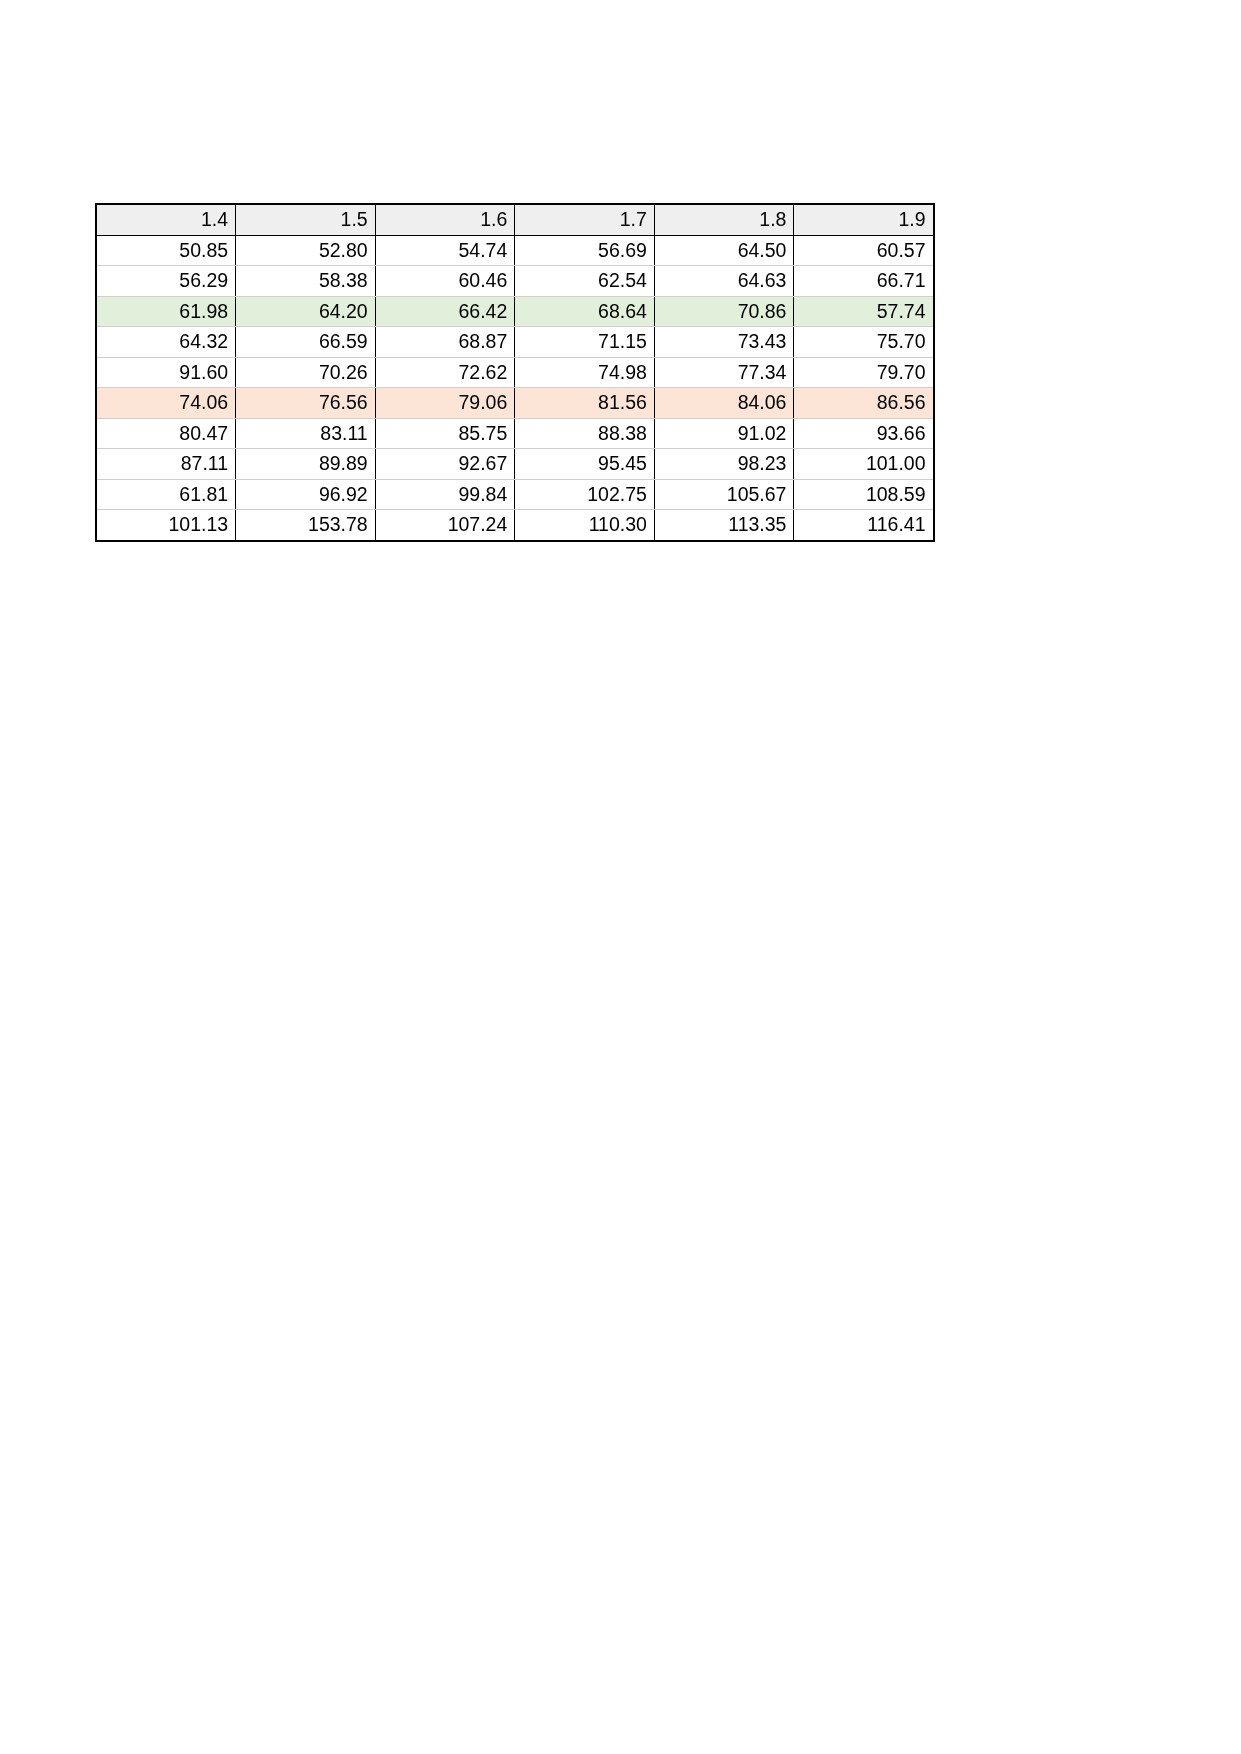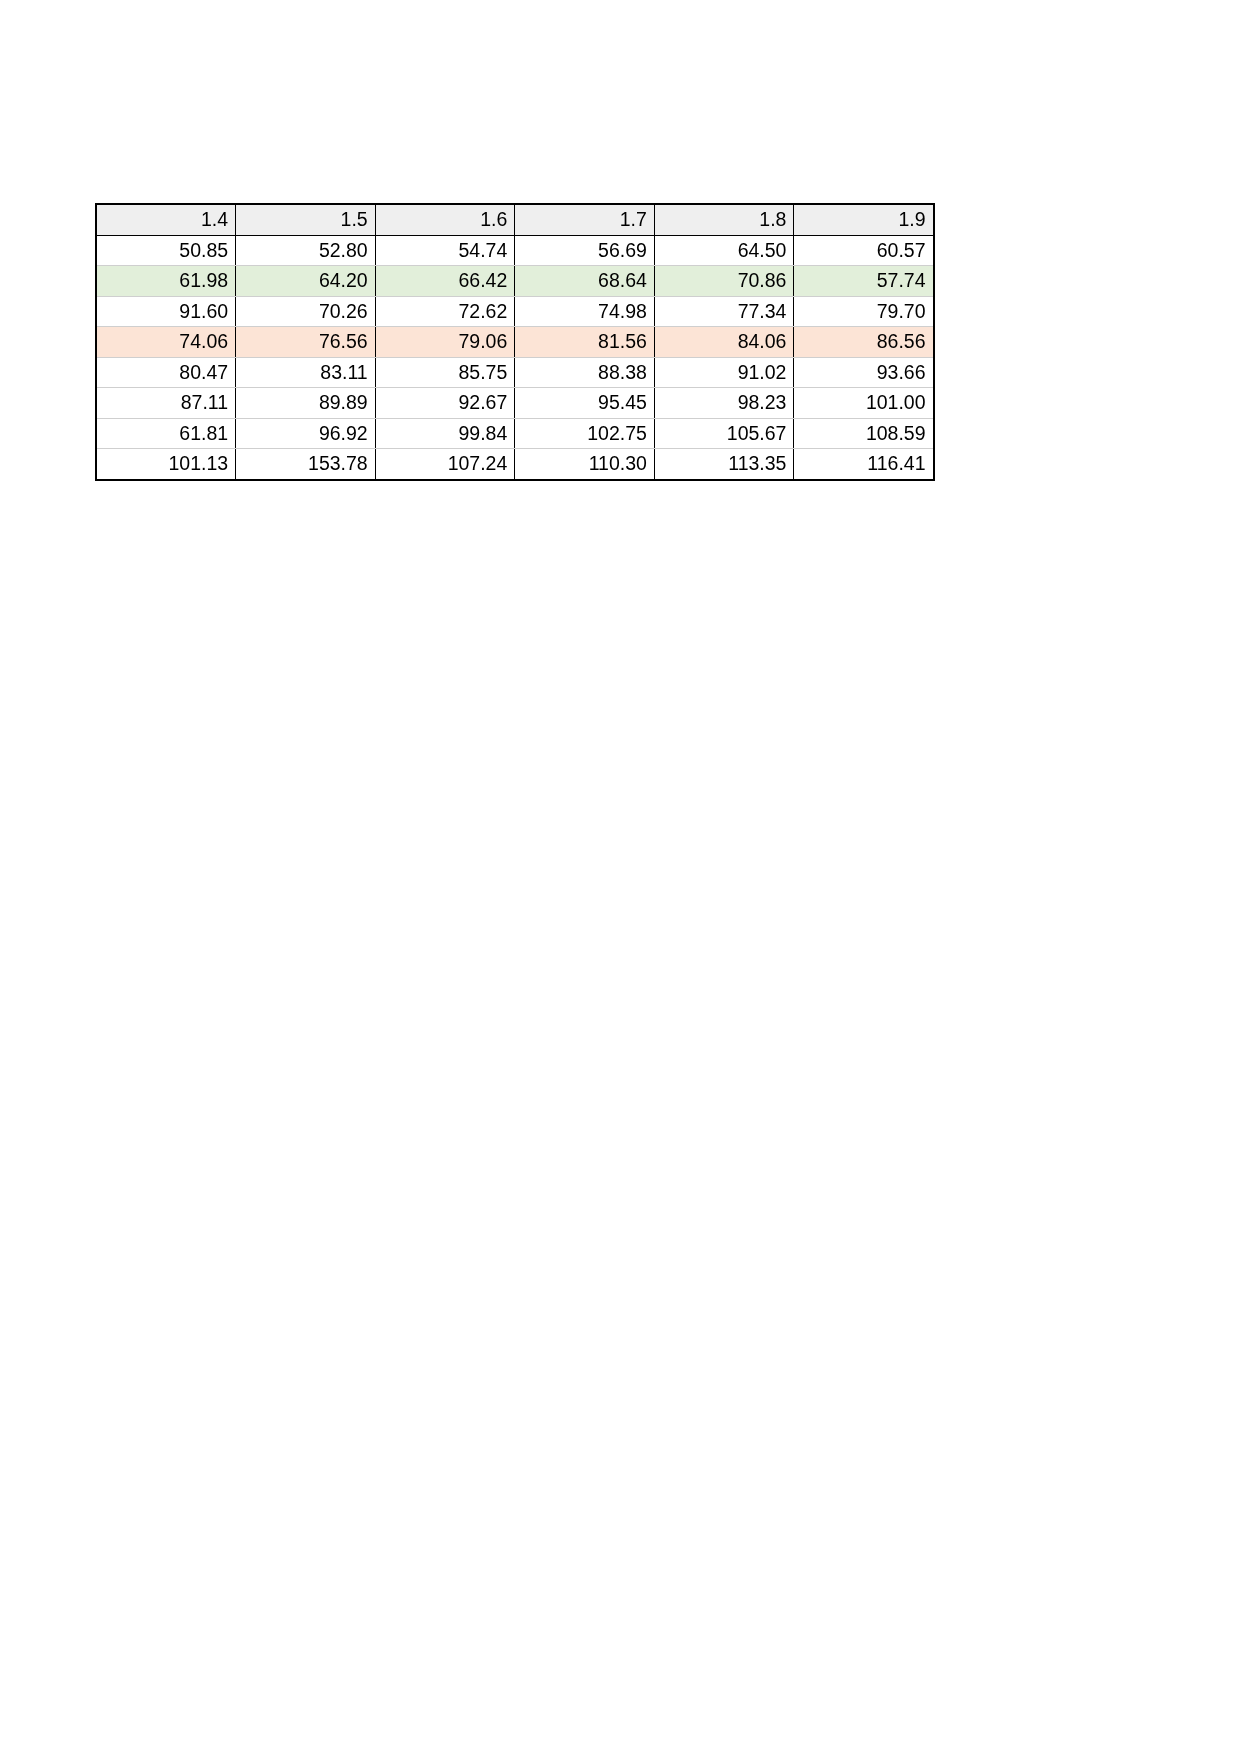--- a/index.html
+++ b/index.html
@@ -91,27 +91,43 @@
           <td>1.9</td>
         </tr>
         <tr>
           <td>50.85</td>
           <td>52.80</td>
           <td>54.74</td>
           <td>56.69</td>
           <td>64.50</td>
           <td>60.57</td>
         </tr>
+        <tr>
+          <td>56.29</td>
+          <td>58.38</td>
+          <td>60.46</td>
+          <td>62.54</td>
+          <td>64.63</td>
+          <td>66.71</td>
+        </tr>
         <tr class="hl-green">
           <td>61.98</td>
           <td>64.20</td>
           <td>66.42</td>
           <td>68.64</td>
           <td>70.86</td>
           <td>57.74</td>
+        </tr>
+        <tr>
+          <td>64.32</td>
+          <td>66.59</td>
+          <td>68.87</td>
+          <td>71.15</td>
+          <td>73.43</td>
+          <td>75.70</td>
         </tr>
         <tr>
           <td>91.60</td>
           <td>70.26</td>
           <td>72.62</td>
           <td>74.98</td>
           <td>77.34</td>
           <td>79.70</td>
         </tr>
         <tr class="hl-orange">

